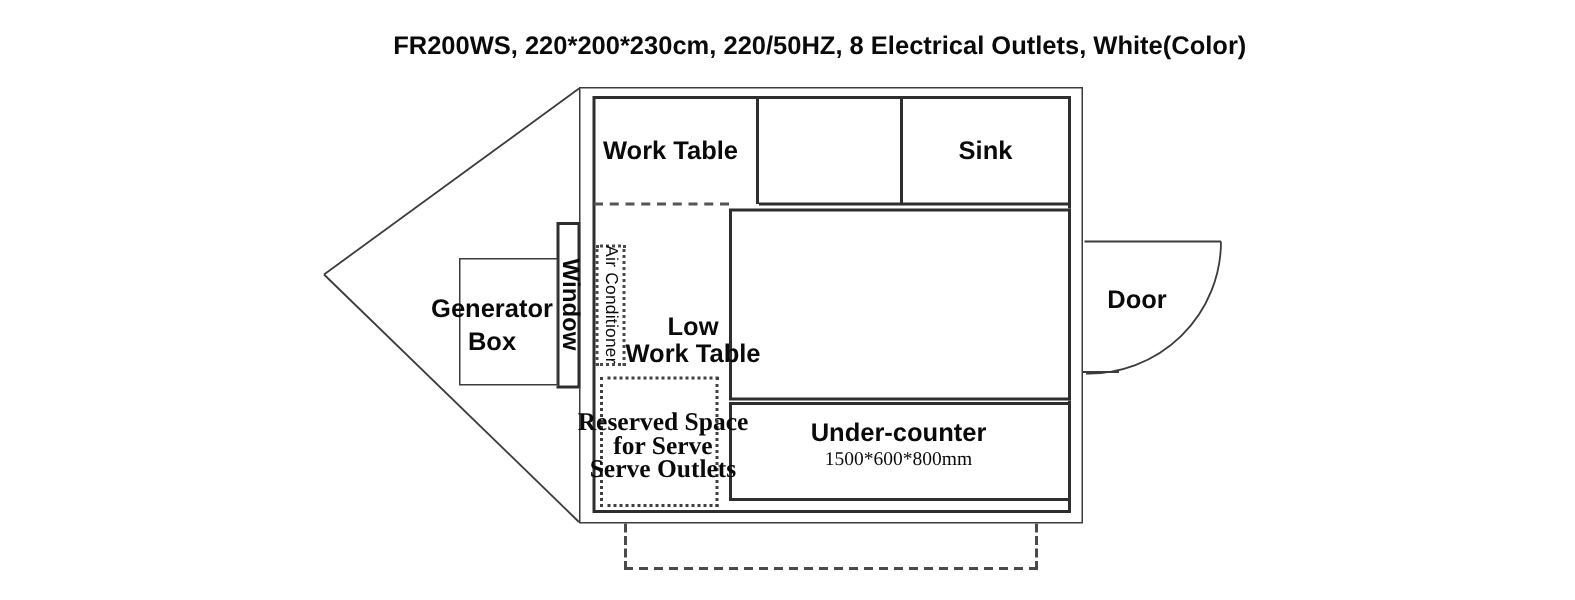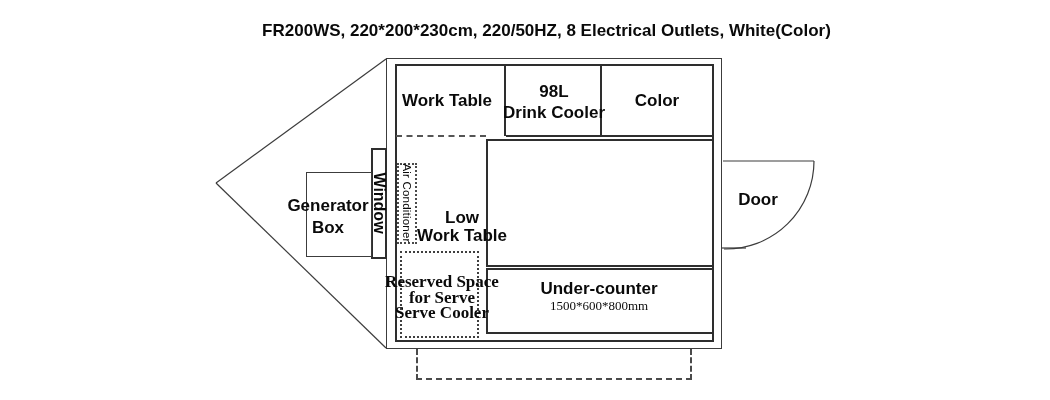--- a/index.html
+++ b/index.html
@@ -62,47 +62,43 @@
   <div class="abs ac-box boxz"></div>
   <div class="abs reserved-box boxz"></div>
   <div class="abs window-box boxz"></div>
   <div class="abs generator-box boxz"></div>
   <div class="abs bottom-dash boxz"></div>
 
   <div class="lbl title" style="left:530px;top:31px;padding-left:33px;">FR200WS, 220*200*230cm, 220/50HZ, 8 Electrical Outlets, White(Color)</div>
 
   <div class="lbl" style="left:447px;top:101px;">Work Table</div>
 
-  <div class="lbl two-line" style="left:554px;top:102px;">
-    <span>98L</span><br>
-    <span>Drink Cooler</span>
-  </div>
 
-  <div class="lbl" style="left:657px;top:101px;">Color</div>
+  <div class="lbl" style="left:657px;top:101px;">Sink</div>
 
   <div class="lbl low-lines" style="left:462px;top:199px;">
     <span>Low</span><br>
     <span>Work Table</span>
   </div>
 
   <div class="lbl rot90" style="left:379px;top:203px;font-size:16px;">Window</div>
 
   <div class="lbl rot90 ac-text" style="left:407px;top:203px;">Air Conditioner</div>
 
   <div class="lbl gen-lines" style="left:328px;top:217px;">
     <span>Generator</span><br>
     <span>Box</span>
   </div>
 
   <div class="lbl" style="left:758px;top:200px;text-align:right;">Door</div>
 
   <div class="lbl res-lines" style="left:442px;top:297px;">
     <span>Reserved Space</span><br>
     <span>for Serve</span><br>
-    <span>Serve Cooler</span>
+    <span>Serve Outlets</span>
   </div>
 
   <div class="lbl fridge-lines" style="left:599px;top:296px;">
     <span>Under-counter</span><br>
     <span class="fridge-dims">1500*600*800mm</span>
   </div>
 
 </div>
 
 </body></html>

